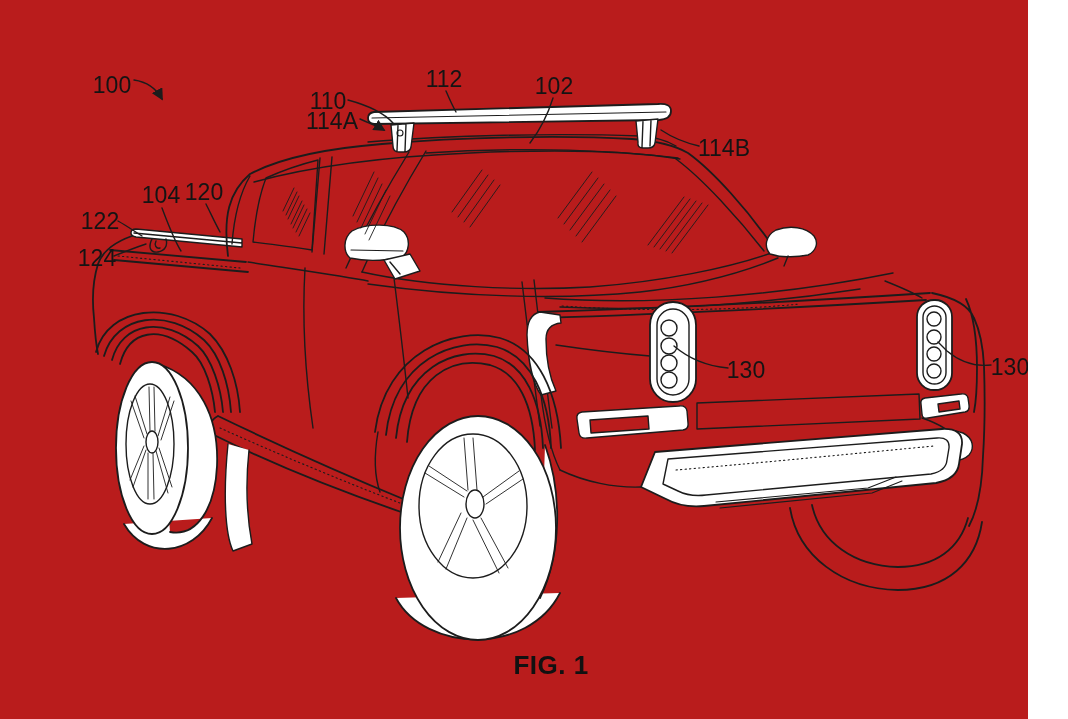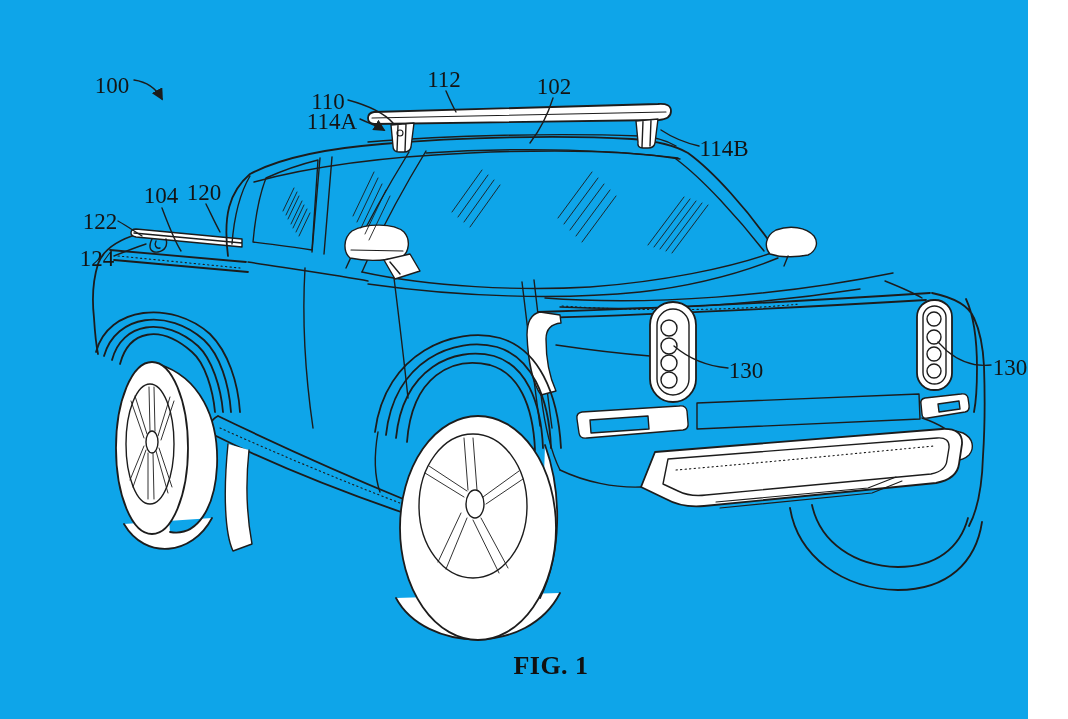--- a/index.html
+++ b/index.html
@@ -1,17 +1,17 @@
 <!DOCTYPE html>
 <html><head>
 <meta charset="utf-8">
 <style>
   html,body{margin:0;padding:0;background:#ffffff;}
-  .stage{position:relative;width:1028px;height:719px;background:#0ea5e9;overflow:hidden;
-         font-family:Liberation Serif, serif;}
+  .stage{position:relative;width:1028px;height:719px;background:#b91c1c;overflow:hidden;
+         font-family:Liberation Sans, sans-serif;}
   svg{position:absolute;left:0;top:0;}
   .ln{fill:none;stroke:#1c1c1c;stroke-linecap:round;stroke-linejoin:round;}
   .w18{stroke-width:1.8;} .w14{stroke-width:1.4;} .w11{stroke-width:1.1;} .w09{stroke-width:0.9;}
   .wh{fill:#ffffff;}
   .dot{stroke-dasharray:1.3,3.2;}
   .ref{font-size:23px;fill:#141414;text-anchor:middle;}
   .cap{font-size:26px;font-weight:bold;fill:#111111;text-anchor:middle;letter-spacing:0.5px;}
 </style>
 </head>
 <body>

